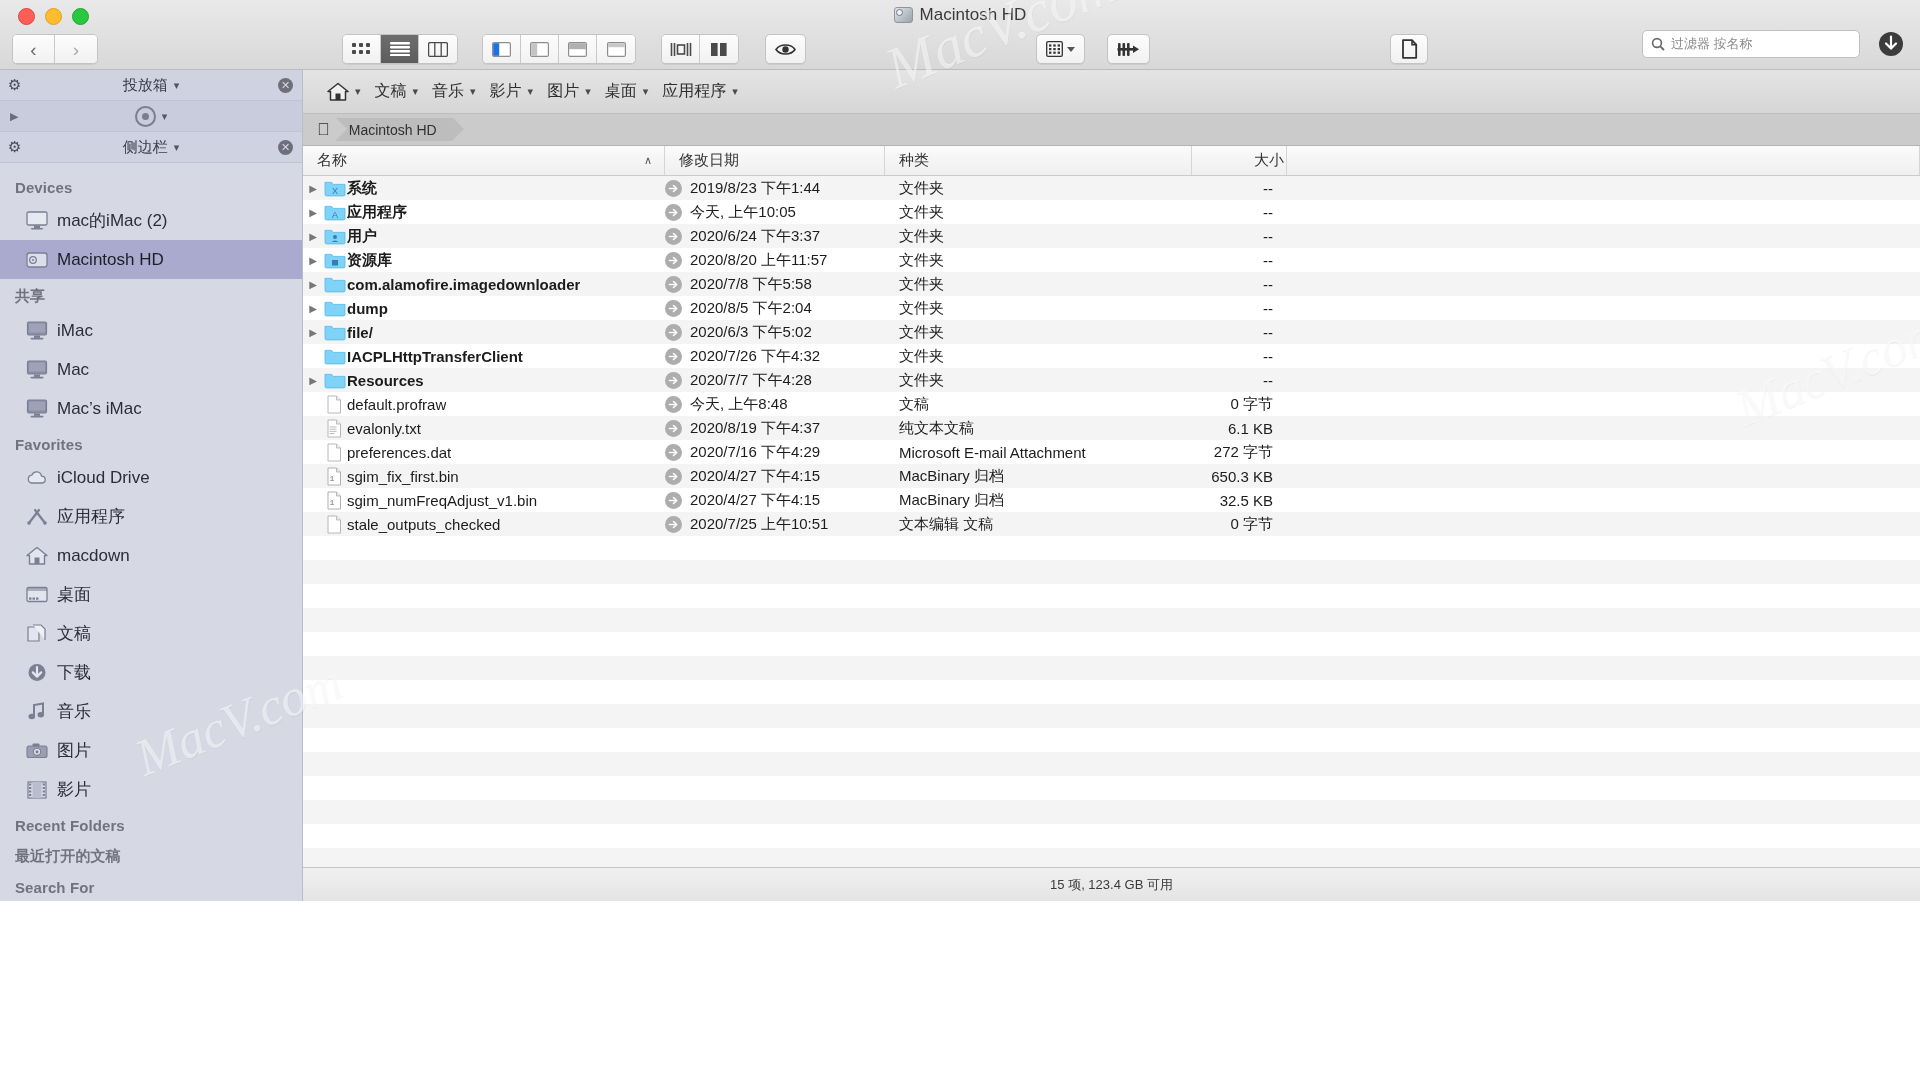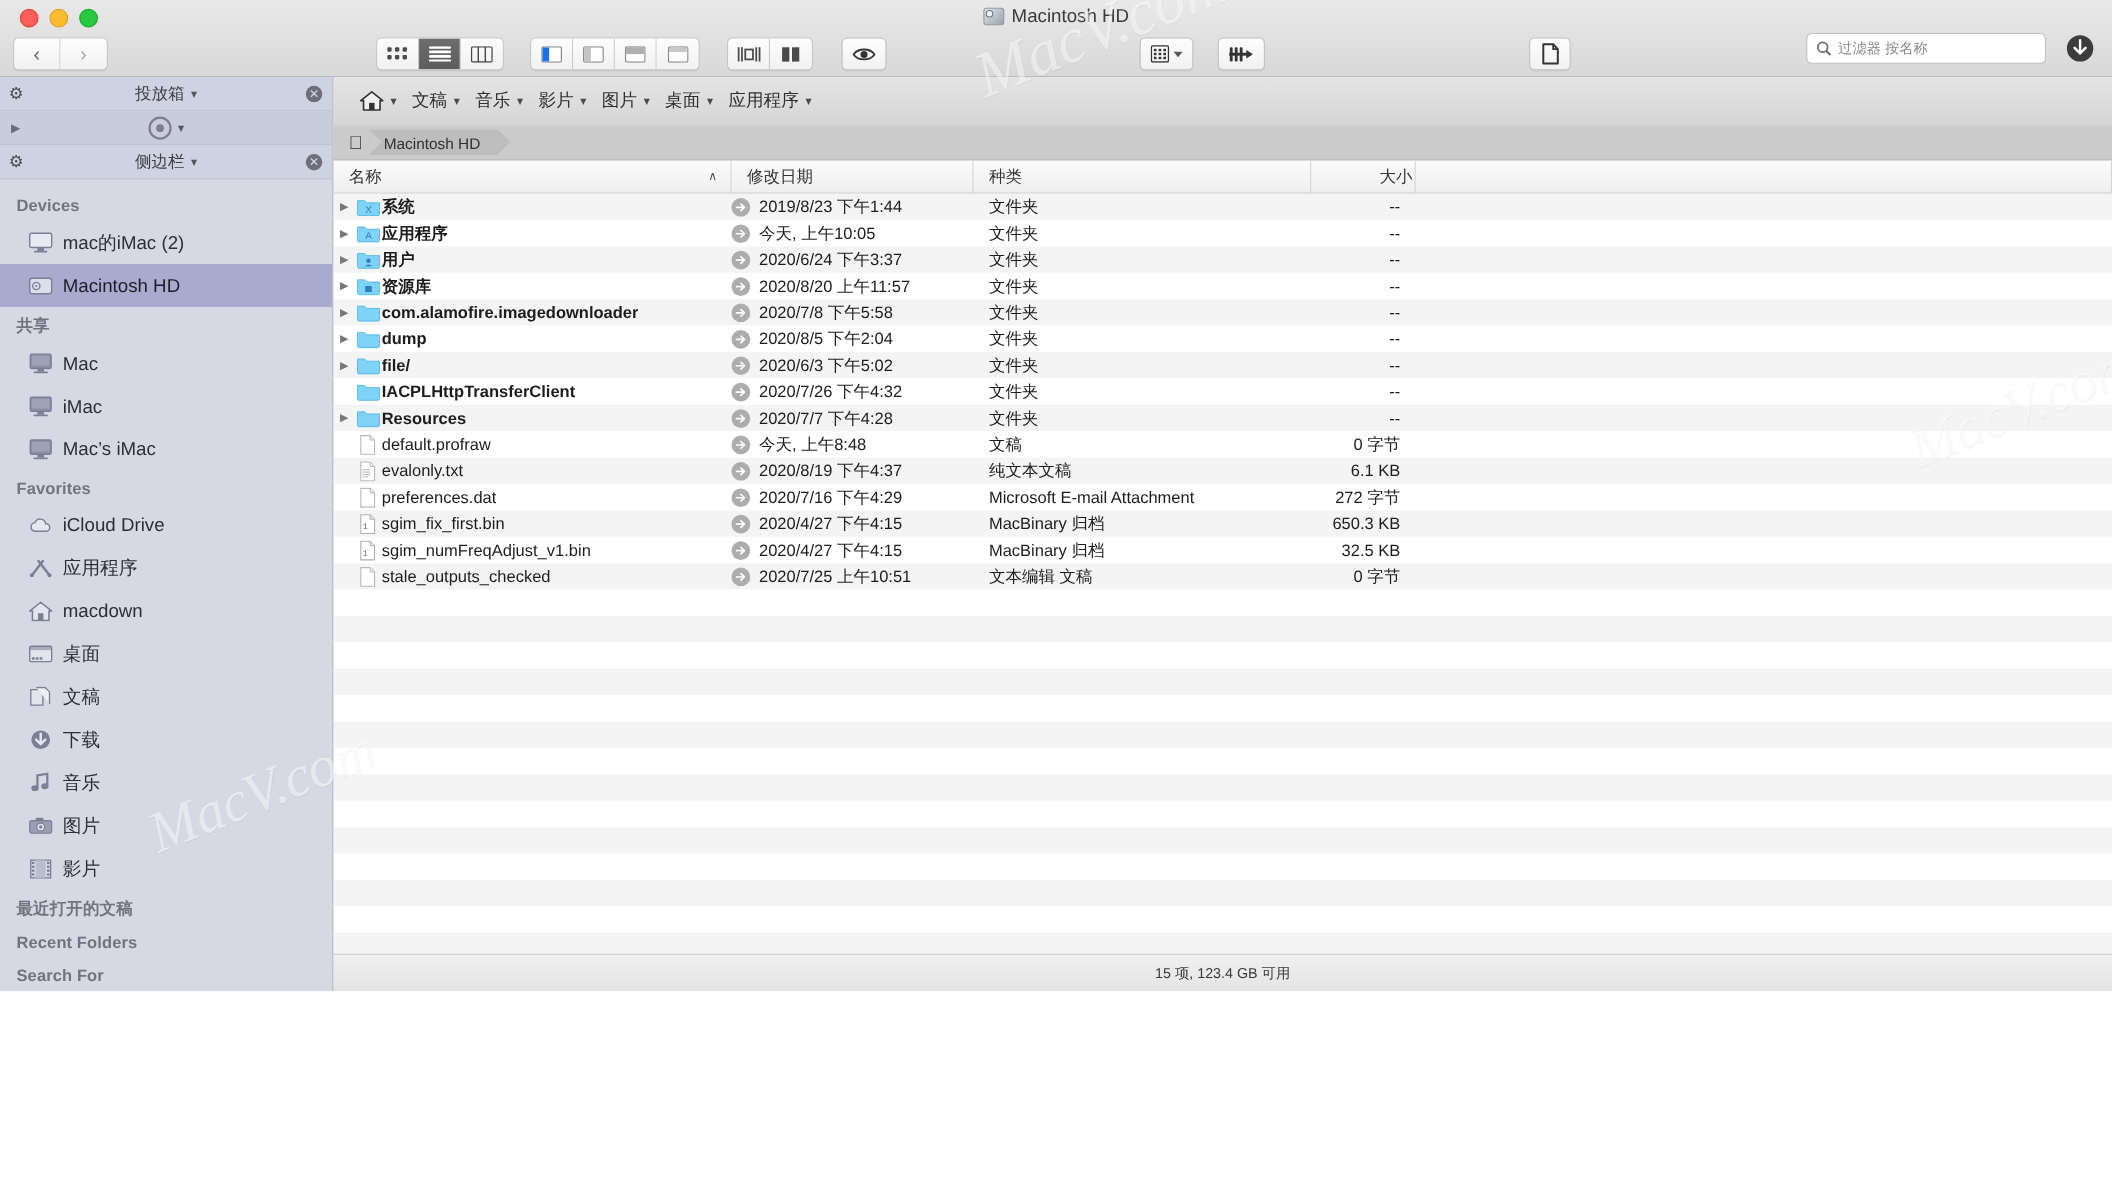--- a/index.html
+++ b/index.html
@@ -438,32 +438,32 @@
           <div class="sbgroup">共享</div>
           <div class="sbitem">
             <span class="sbicon">
               <svg width="22" height="19">
                 <rect x="1.5" y="1" width="19" height="13" rx="1.4" fill="#8a8ea2" stroke="#7b7f93" stroke-width="1.2"></rect>
                 <rect x="3" y="2.5" width="16" height="9" fill="#9ea2b6"></rect>
                 <rect x="8" y="14.5" width="6" height="2.4" fill="#7b7f93"></rect>
                 <rect x="4.5" y="16.8" width="13" height="1.6" rx="0.8" fill="#7b7f93"></rect>
               </svg>
             </span>
-            <span>Mac</span>
+            <span>iMac</span>
           </div>
           <div class="sbitem">
             <span class="sbicon">
               <svg width="22" height="19">
                 <rect x="1.5" y="1" width="19" height="13" rx="1.4" fill="#8a8ea2" stroke="#7b7f93" stroke-width="1.2"></rect>
                 <rect x="3" y="2.5" width="16" height="9" fill="#9ea2b6"></rect>
                 <rect x="8" y="14.5" width="6" height="2.4" fill="#7b7f93"></rect>
                 <rect x="4.5" y="16.8" width="13" height="1.6" rx="0.8" fill="#7b7f93"></rect>
               </svg>
             </span>
-            <span>iMac</span>
+            <span>Mac</span>
           </div>
           <div class="sbitem">
             <span class="sbicon">
               <svg width="22" height="19">
                 <rect x="1.5" y="1" width="19" height="13" rx="1.4" fill="#8a8ea2" stroke="#7b7f93" stroke-width="1.2"></rect>
                 <rect x="3" y="2.5" width="16" height="9" fill="#9ea2b6"></rect>
                 <rect x="8" y="14.5" width="6" height="2.4" fill="#7b7f93"></rect>
                 <rect x="4.5" y="16.8" width="13" height="1.6" rx="0.8" fill="#7b7f93"></rect>
               </svg>
             </span>
@@ -565,22 +565,22 @@
                   <rect x="3" y="13" width="2.3" height="2"></rect>
                   <rect x="16.7" y="2.5" width="2.3" height="2"></rect>
                   <rect x="16.7" y="6" width="2.3" height="2"></rect>
                   <rect x="16.7" y="9.5" width="2.3" height="2"></rect>
                   <rect x="16.7" y="13" width="2.3" height="2"></rect>
                 </g>
               </svg>
             </span>
             <span>影片</span>
           </div>
+          <div class="sbgroup">Recent Folders</div>
           <div class="sbgroup">最近打开的文稿</div>
-          <div class="sbgroup">Recent Folders</div>
           <div class="sbgroup">Search For</div>
           <div class="sbgroup">Tags</div>
           <div class="sbitem">
             <span class="sbicon">
               <span class="tagdot" style="background:#f8625a"></span>
             </span>
             <span>红色</span>
           </div>
           <div class="sbitem">
             <span class="sbicon">

